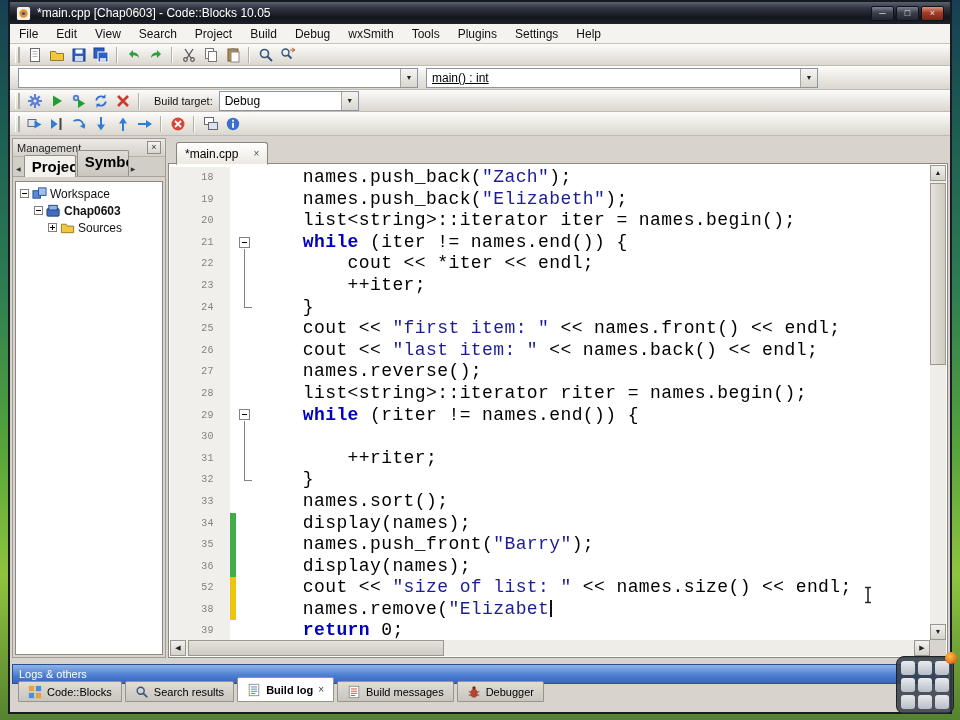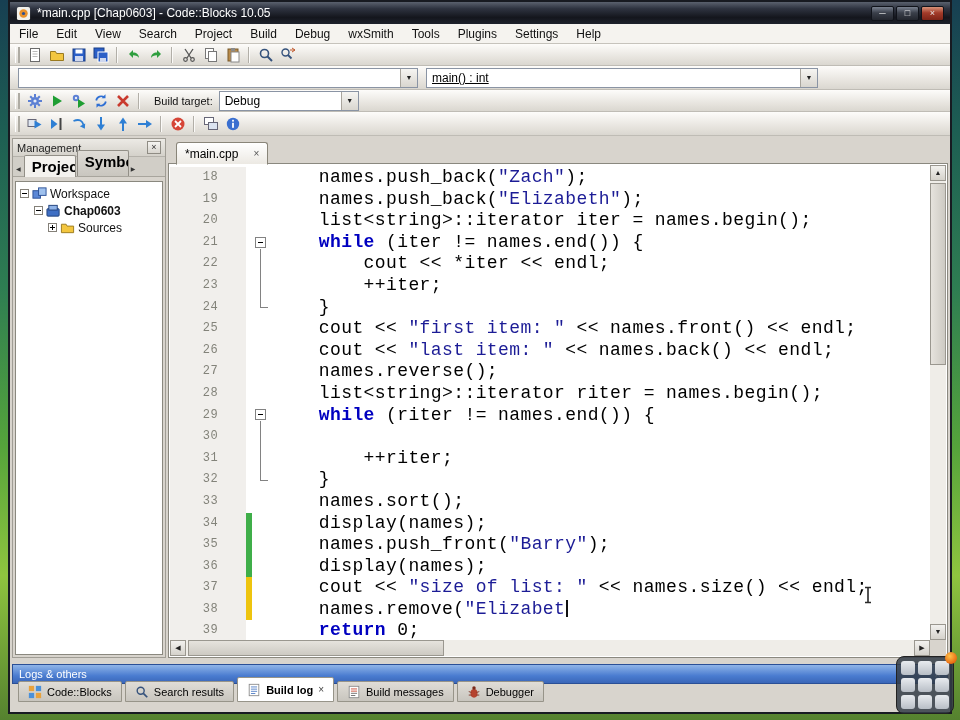--- a/index.html
+++ b/index.html
@@ -72,21 +72,21 @@
   .tabbar { height:26px; position:relative; }
   .etab { position:absolute; left:8px; bottom:-1px; height:23px; display:flex; align-items:center; gap:15px;
           padding:0 8px; background:linear-gradient(#ffffff,#ece9e3); border:1px solid #898579;
           border-bottom:1px solid #fff; border-radius:3px 3px 0 0; font-size:12px; z-index:2; }
   .etab .x { font-size:10px; color:#555; line-height:10px; }
   .eframe { position:absolute; top:25px; left:0; right:0; bottom:0; background:#fff; border:1px solid #8a887f; }
   .lines { position:absolute; top:1px; left:1px; right:17px; bottom:17px; overflow:hidden;
            font-family:"Liberation Mono","DejaVu Sans Mono",monospace; font-size:18px;
            letter-spacing:0.4px; padding-top:2px; background:#fff; }
   .crow { display:flex; height:21.6px; line-height:21.6px; white-space:pre; }
-  .lnum { width:76px; text-align:right; padding-right:28px; background:#f1efec; color:#83837a; font-size:12px; flex:none; }
+  .lnum { width:60px; text-align:right; padding-right:16px; background:#f1efec; color:#83837a; font-size:10px; flex:none; }
   .chg { width:6px; flex:none; } .chg.g { background:#3fae49; } .chg.y { background:#eec40e; }
   .fold { width:18px; flex:none; position:relative; }
   .fb { position:absolute; left:3px; top:50%; margin-top:-6px; width:11px; height:11px;
         border:1px solid #828282; background:#fff; }
   .fb::before { content:""; position:absolute; left:2px; right:2px; top:4px; height:1px; background:#000; }
   .ft { position:absolute; left:8px; top:50%; margin-top:6px; bottom:0; width:1px; background:#828282; }
   .fl { position:absolute; left:8px; top:0; bottom:0; width:1px; background:#828282; }
   .fl.half { bottom:50%; }
   .fh { position:absolute; left:8px; top:50%; width:8px; height:1px; background:#828282; }
   .ctext { padding-left:4px; color:#000; }
@@ -433,21 +433,21 @@
               <div class="crow"><span class="lnum">27</span><span class="chg"></span><span class="fold"></span><span class="ctext"><span class="seg-p">    names.reverse();</span></span></div>
               <div class="crow"><span class="lnum">28</span><span class="chg"></span><span class="fold"></span><span class="ctext"><span class="seg-p">    list&lt;string&gt;::iterator riter = names.begin();</span></span></div>
               <div class="crow"><span class="lnum">29</span><span class="chg"></span><span class="fold"><i class="fb"></i><i class="ft"></i></span><span class="ctext"><span class="seg-p">    </span><span class="seg-k">while</span><span class="seg-p"> (riter != names.end()) {</span></span></div>
               <div class="crow"><span class="lnum">30</span><span class="chg"></span><span class="fold"><i class="fl"></i></span></div>
               <div class="crow"><span class="lnum">31</span><span class="chg"></span><span class="fold"><i class="fl"></i></span><span class="ctext"><span class="seg-p">        ++riter;</span></span></div>
               <div class="crow"><span class="lnum">32</span><span class="chg"></span><span class="fold"><i class="fl half"></i><i class="fh"></i></span><span class="ctext"><span class="seg-p">    }</span></span></div>
               <div class="crow"><span class="lnum">33</span><span class="chg"></span><span class="fold"></span><span class="ctext"><span class="seg-p">    names.sort();</span></span></div>
               <div class="crow"><span class="lnum">34</span><span class="chg g"></span><span class="fold"></span><span class="ctext"><span class="seg-p">    display(names);</span></span></div>
               <div class="crow"><span class="lnum">35</span><span class="chg g"></span><span class="fold"></span><span class="ctext"><span class="seg-p">    names.push_front(</span><span class="seg-s">"Barry"</span><span class="seg-p">);</span></span></div>
               <div class="crow"><span class="lnum">36</span><span class="chg g"></span><span class="fold"></span><span class="ctext"><span class="seg-p">    display(names);</span></span></div>
-              <div class="crow"><span class="lnum">37</span><span class="chg y"></span><span class="fold"></span><span class="ctext"><span class="seg-p">    cout &lt;&lt; </span><span class="seg-s">"size of list: "</span><span class="seg-p"> &lt;&lt; names.size() &lt;&lt; endl;</span></span></div>
+              <div class="crow"><span class="lnum">52</span><span class="chg y"></span><span class="fold"></span><span class="ctext"><span class="seg-p">    cout &lt;&lt; </span><span class="seg-s">"size of list: "</span><span class="seg-p"> &lt;&lt; names.size() &lt;&lt; endl;</span></span></div>
               <div class="crow"><span class="lnum">38</span><span class="chg y"></span><span class="fold"></span><span class="ctext"><span class="seg-p">    names.remove(</span><span class="seg-s">"Elizabet</span><span class="caret"></span></span></div>
               <div class="crow"><span class="lnum">39</span><span class="chg"></span><span class="fold"></span><span class="ctext"><span class="seg-p">    </span><span class="seg-k">return</span><span class="seg-p"> 0;</span></span></div>
             </div>
           <div class="vscroll">
             <span class="sbtn up">▲</span>
             <span class="vthumb"></span>
             <span class="sbtn down">▼</span>
           </div>
           <div class="hscroll">
             <span class="sbtn left">◀</span>

